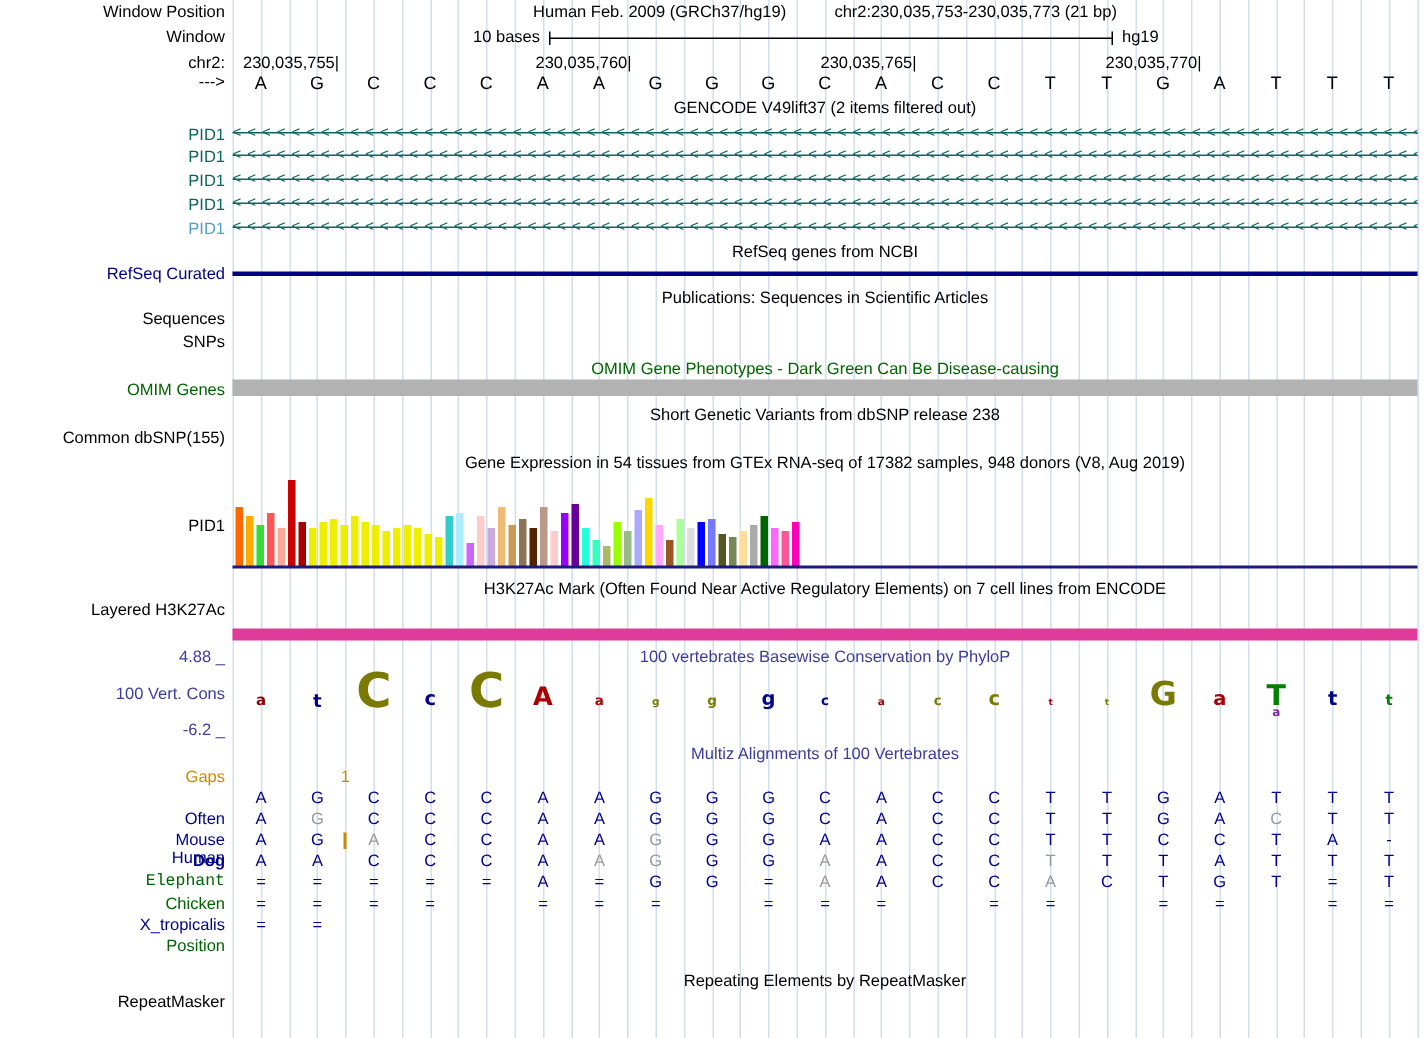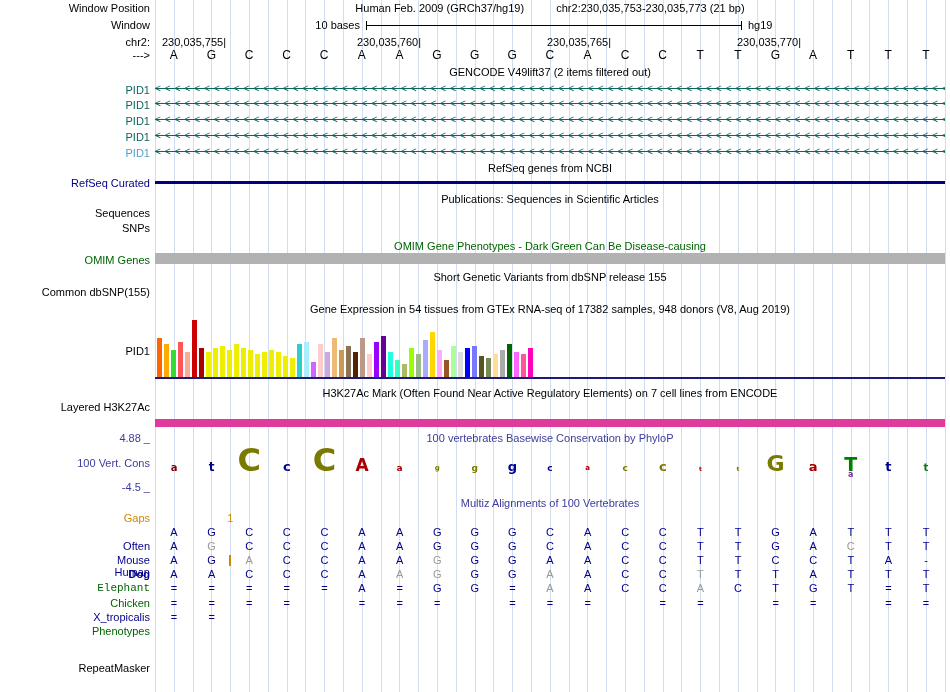--- a/index.html
+++ b/index.html
@@ -153,21 +153,21 @@
   <div class="full-bar" style="top:181px;height:3px;background:#000080"></div>
 
   <div class="t-head" style="top:193px">Publications: Sequences in Scientific Articles</div>
   <div class="g-lbl" style="top:207px">Sequences</div>
   <div class="g-lbl" style="top:222px">SNPs</div>
 
   <div class="t-head" style="top:240px;color:#006400">OMIM Gene Phenotypes - Dark Green Can Be Disease-causing</div>
   <div class="g-lbl" style="top:254px;color:#006400">OMIM Genes</div>
   <div class="full-bar" style="top:253px;height:11px;background:#B2B2B2"></div>
 
-  <div class="t-head" style="top:271px">Short Genetic Variants from dbSNP release 155</div>
+  <div class="t-head" style="top:271px">Short Genetic Variants from dbSNP release 238</div>
   <div class="g-lbl" style="top:286px">Common dbSNP(155)</div>
 
   <div class="t-head" style="top:303px">Gene Expression in 54 tissues from GTEx RNA-seq of 17382 samples, 948 donors (V8, Aug 2019)</div>
   <div class="g-lbl" style="top:345px">PID1</div>
   <div id="gtex-bars" style="position:absolute;left:155px;top:318px;width:790px;height:60px">
       <div style="position: absolute; left: 2px; bottom: 0px; width: 5px; height: 40px; background: rgb(255, 102, 0);"></div>
       <div style="position: absolute; left: 9px; bottom: 0px; width: 5px; height: 34px; background: rgb(255, 170, 0);"></div>
       <div style="position: absolute; left: 16px; bottom: 0px; width: 5px; height: 28px; background: rgb(51, 221, 51);"></div>
       <div style="position: absolute; left: 23px; bottom: 0px; width: 5px; height: 36px; background: rgb(255, 85, 85);"></div>
       <div style="position: absolute; left: 30px; bottom: 0px; width: 5px; height: 26px; background: rgb(255, 170, 153);"></div>
@@ -223,21 +223,21 @@
     </div>
   <div class="full-bar" style="top:377px;height:2px;background:#1c1c78"></div>
 
   <div class="t-head" style="top:387px">H3K27Ac Mark (Often Found Near Active Regulatory Elements) on 7 cell lines from ENCODE</div>
   <div class="g-lbl" style="top:401px">Layered H3K27Ac</div>
   <div class="full-bar" style="top:419px;height:8px;background:#E03A9A"></div>
 
   <div class="t-head" style="top:432px;color:#3C3C9C">100 vertebrates Basewise Conservation by PhyloP</div>
   <div class="g-lbl" style="top:432px;color:#3C3C9C">4.88 _</div>
   <div class="g-lbl" style="top:457px;color:#3C3C9C">100 Vert. Cons</div>
-  <div class="g-lbl" style="top:481px;color:#3C3C9C">-4.5 _</div>
+  <div class="g-lbl" style="top:481px;color:#3C3C9C">-6.2 _</div>
   <div id="cons-area" style="position:absolute;left:155px;top:440px;width:790px;height:50px">
       <div class="cons-glyph" style="left: 0px; bottom: 19px; height: 7px; line-height: 7px; font-size: 10px; color: rgb(139, 0, 0);">a</div>
       <div class="cons-glyph" style="left: 37.6px; bottom: 19px; height: 8px; line-height: 8px; font-size: 12px; color: rgb(0, 0, 139);">t</div>
       <div class="cons-glyph" style="left: 75.2px; bottom: 19px; height: 22px; line-height: 22px; font-size: 32px; color: rgb(122, 122, 0);">C</div>
       <div class="cons-glyph" style="left: 112.8px; bottom: 19px; height: 9px; line-height: 9px; font-size: 13px; color: rgb(0, 0, 139);">c</div>
       <div class="cons-glyph" style="left: 150.4px; bottom: 19px; height: 22px; line-height: 22px; font-size: 32px; color: rgb(122, 122, 0);">C</div>
       <div class="cons-glyph" style="left: 188px; bottom: 19px; height: 12px; line-height: 12px; font-size: 17px; color: rgb(170, 0, 0);">A</div>
       <div class="cons-glyph" style="left: 225.6px; bottom: 19px; height: 6px; line-height: 6px; font-size: 9px; color: rgb(170, 0, 0);">a</div>
       <div class="cons-glyph" style="left: 263.2px; bottom: 19px; height: 5px; line-height: 5px; font-size: 7px; color: rgb(122, 122, 0);">g</div>
       <div class="cons-glyph" style="left: 300.8px; bottom: 19px; height: 6px; line-height: 6px; font-size: 9px; color: rgb(122, 122, 0);">g</div>
@@ -400,19 +400,20 @@
         <div class="align-cell" style="left: 601.6px; color: rgb(0, 0, 139);">=</div>
         <div class="align-cell" style="left: 639.2px; color: rgb(0, 0, 139);">=</div>
         <div class="align-cell" style="left: 714.4px; color: rgb(0, 0, 139);">=</div>
         <div class="align-cell" style="left: 752px; color: rgb(0, 0, 139);">=</div>
       </div>
       <div class="g-lbl" style="top: 611px; color: rgb(0, 0, 139);">X_tropicalis</div>
       <div style="position: absolute; left: 155px; top: 611px; width: 790px; height: 13px;">
         <div class="align-cell" style="left: 0px; color: rgb(0, 0, 139);">=</div>
         <div class="align-cell" style="left: 37.6px; color: rgb(0, 0, 139);">=</div>
       </div>
-      <div class="g-lbl" style="top: 625px; color: rgb(0, 100, 0);">Phenotypes</div>
+      <div class="g-lbl" style="top: 625px; color: rgb(0, 100, 0);">Position</div>
       <div style="position: absolute; left: 155px; top: 625px; width: 790px; height: 13px;"></div>
     </div>
 
+  <div class="t-head" style="top:648px">Repeating Elements by RepeatMasker</div>
   <div class="g-lbl" style="top:662px">RepeatMasker</div>
 
 </div>
 
 </body></html>

